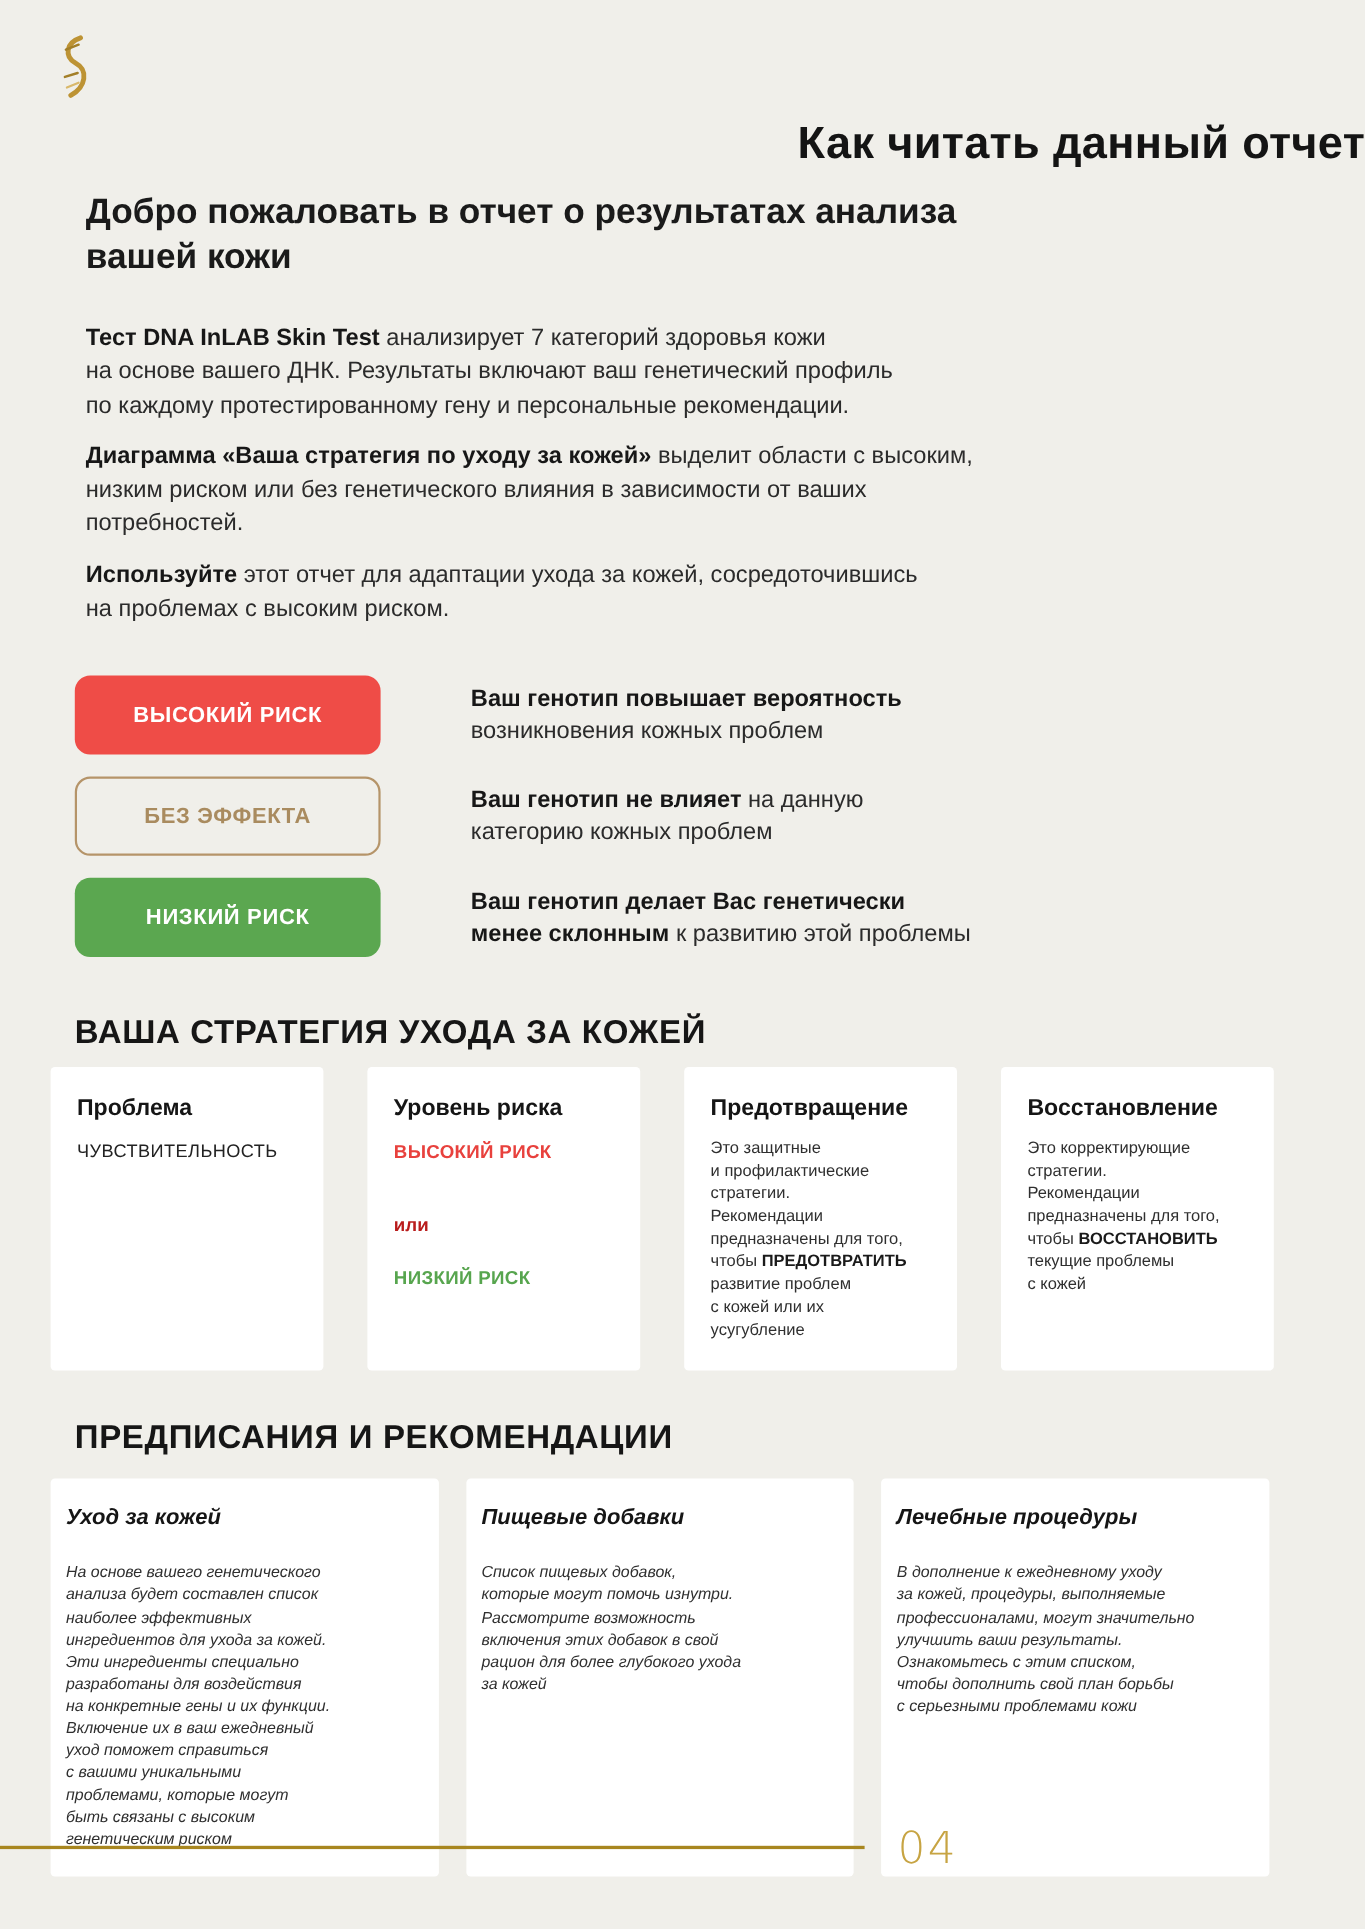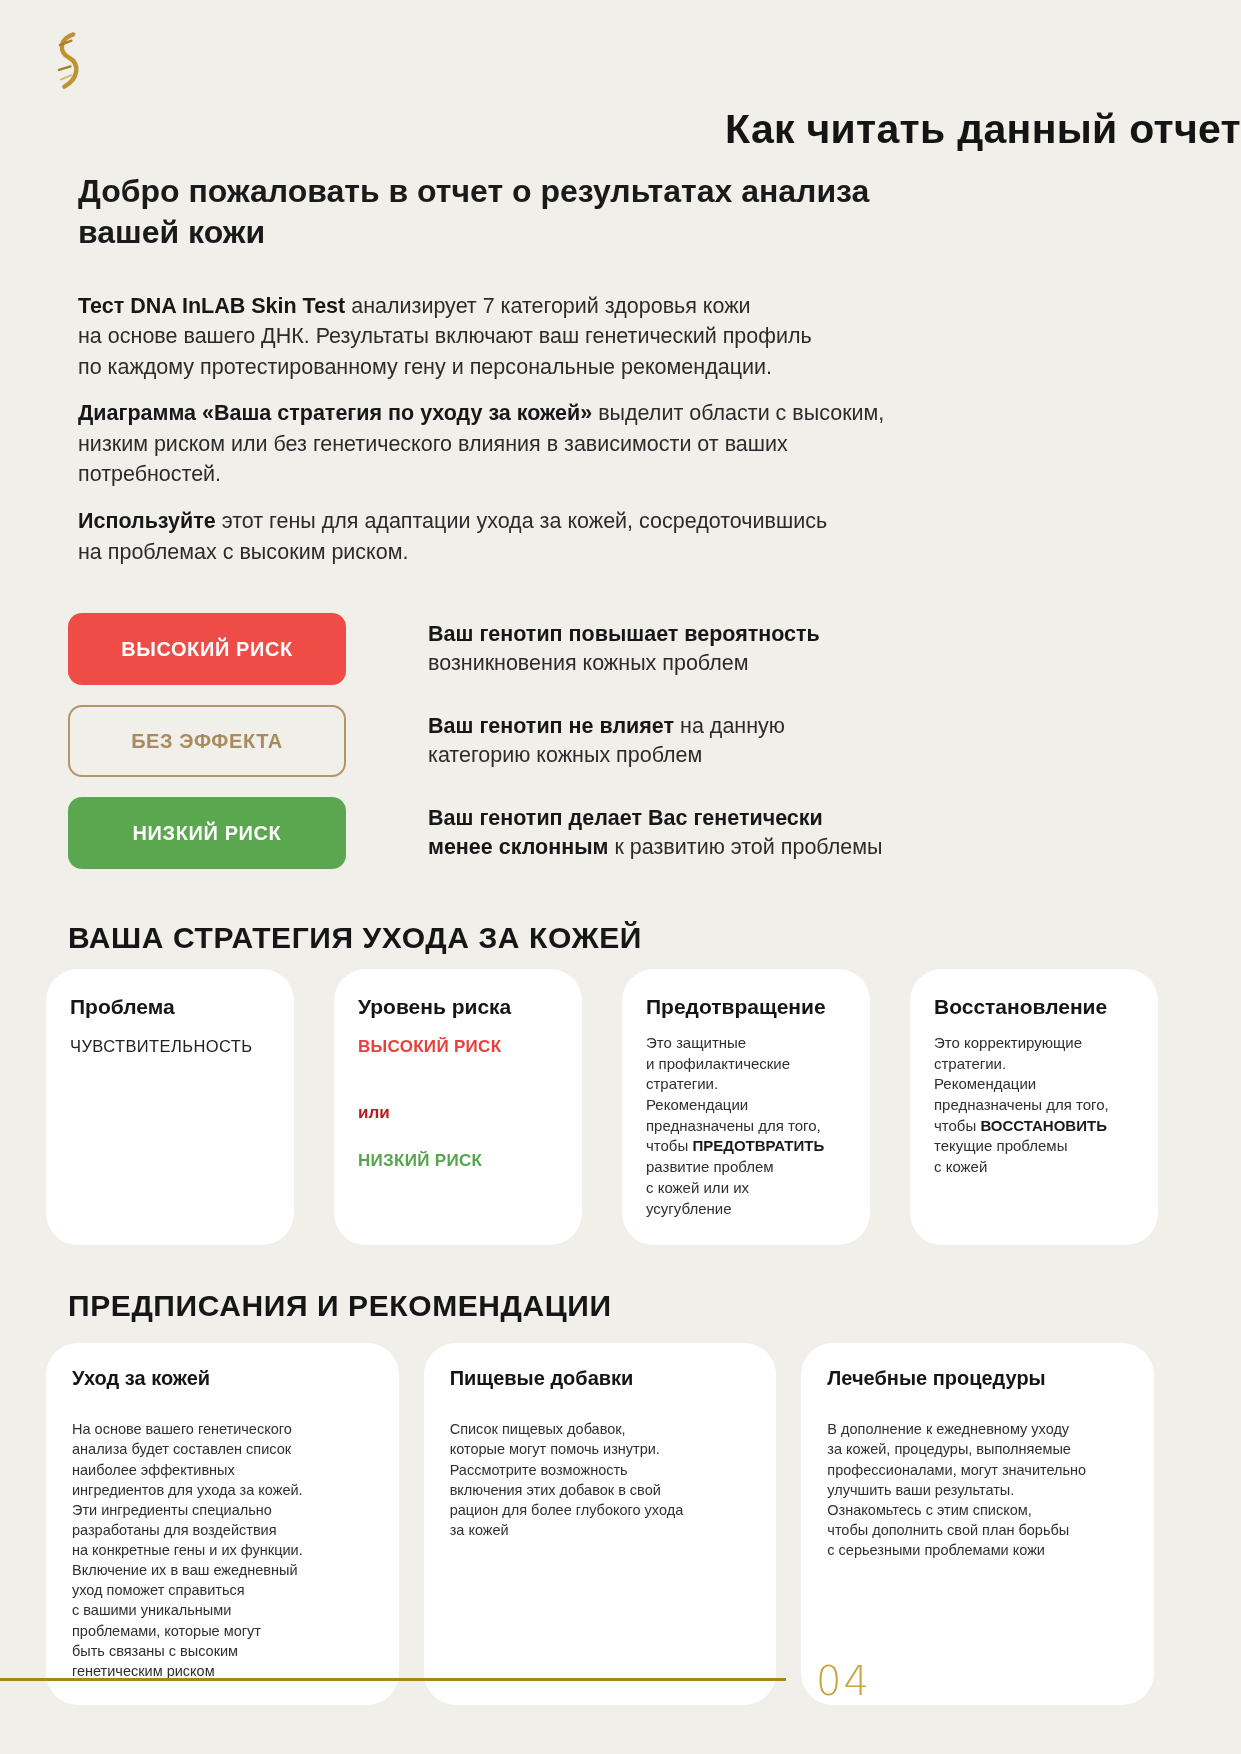--- a/index.html
+++ b/index.html
@@ -88,21 +88,21 @@
   
   .strategy-cards {
     margin: 14px 0 0 46px;
     width: 1112px;
     display: grid;
     grid-template-columns: repeat(4, 1fr);
     gap: 40px;
   }
   .card {
     background: #ffffff;
-    border-radius: 32px;
+    border-radius: 4px;
     padding: 26px 24px;
     min-height: 258px;
   }
   .card-title { font-size: 21px; font-weight: 800; color: #151515; }
   .card-value {
     margin-top: 18px;
     font-size: 16.5px;
     font-weight: 500;
     letter-spacing: 0.4px;
     color: #222222;
@@ -120,21 +120,21 @@
   .card-body .b { font-weight: 800; color: #1a1a1a; }
 
   
   .prescription-cards {
     margin: 20px 0 0 46px;
     width: 1108px;
     display: grid;
     grid-template-columns: repeat(3, 1fr);
     gap: 25px;
   }
-  .prescription-cards .card { padding: 24px 26px; min-height: 322px; }
+  .prescription-cards .card { padding: 24px 14px; min-height: 322px; font-style: italic; }
   .prescription-cards .card-title { font-size: 20px; }
   .prescription-cards .card-body { margin-top: 29px; font-size: 14.5px; line-height: 1.39; }
 
   
   .footer { position: absolute; left: 0; top: 1662px; width: 100%; height: 60px; }
   .footer-rule {
     position: absolute;
     left: 0;
     top: 16px;
     width: 786px;
@@ -171,21 +171,21 @@
 вашей кожи</h2>
 
   
   <div class="intro">
     <p><span class="b">Тест DNA InLAB Skin Test</span><span> анализирует 7 категорий здоровья кожи
 на основе вашего ДНК. Результаты включают ваш генетический профиль
 по каждому протестированному гену и персональные рекомендации.</span></p>
     <p><span class="b">Диаграмма «Ваша стратегия по уходу за кожей»</span><span> выделит области с высоким,
 низким риском или без генетического влияния в зависимости от ваших
 потребностей.</span></p>
-    <p><span class="b">Используйте</span><span> этот гены для адаптации ухода за кожей, сосредоточившись
+    <p><span class="b">Используйте</span><span> этот отчет для адаптации ухода за кожей, сосредоточившись
 на проблемах с высоким риском.</span></p>
   </div>
 
   
   <div class="legend">
     <div class="legend-row">
       <div class="badge badge-high">ВЫСОКИЙ РИСК</div>
       <div class="legend-text"><span class="b">Ваш генотип повышает вероятность</span><span>
 возникновения кожных проблем</span></div>
     </div>

